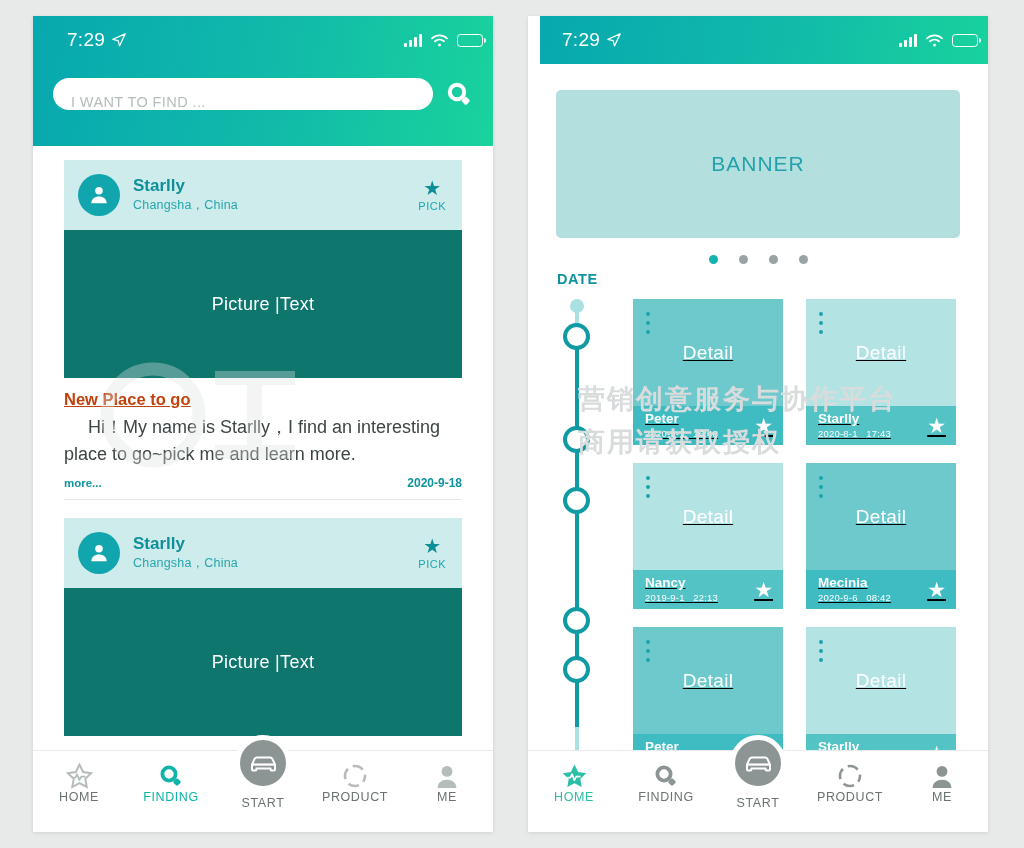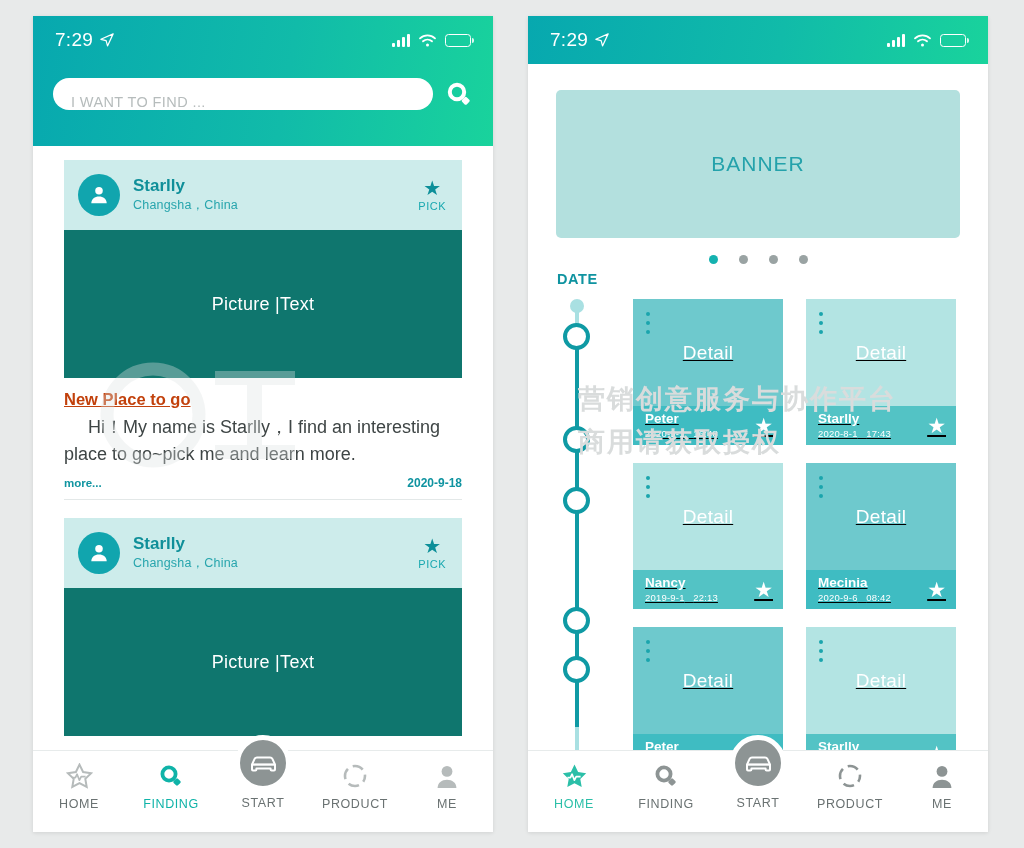--- a/index.html
+++ b/index.html
@@ -33,21 +33,21 @@
     background: #ffffff; overflow: hidden;
     box-shadow: 0 1px 4px rgba(0,0,0,.10);
   }
   .phone.left  { left: 33px; }
   .phone.right { left: 528px; }
 
   
   .statusbar {
     position: relative; height: 48px; width: 100%;
     display: flex; align-items: center; justify-content: space-between;
-    padding: 0 22px; color: #fff;
+    padding: 0 22px; color: #fff; margin-left: 12px;
   }
   .sb-left { display: flex; align-items: center; gap: 7px; font-size: 19px; font-weight: 500; letter-spacing: .3px; }
   .sb-right { display: flex; align-items: center; gap: 9px; }
   .loc-arrow { width: 14px; height: 14px; }
   .sig { display: flex; align-items: flex-end; gap: 2px; height: 13px; }
   .sig i { width: 3px; background: #fff; border-radius: 1px; display: block; }
   .sig i:nth-child(1) { height: 4px; }
   .sig i:nth-child(2) { height: 7px; }
   .sig i:nth-child(3) { height: 10px; }
   .sig i:nth-child(4) { height: 13px; }
@@ -168,21 +168,21 @@
   .dcard.light .foot { background: #53c3c5; }
   .dcard.light .body { color: #ffffff; }
 
   
   .navbar {
     position: absolute; left: 0; bottom: 0; width: 100%; height: 82px;
     background: #fff; border-top: 1px solid #e7ebeb;
     display: flex; align-items: flex-start; padding-top: 11px; z-index: 20;
   }
   .navitem {
-    flex: 1; display: flex; flex-direction: column; align-items: center; gap: 7px;
+    flex: 1; display: flex; flex-direction: column; align-items: center; 
     cursor: pointer;
   }
   .navitem .ico { height: 28px; display: flex; align-items: center; justify-content: center; }
   .navitem .lbl { font-size: 12.5px; color: #6a7272; letter-spacing: .6px; }
   .navitem.start { position: relative; }
   .start-bubble {
     position: absolute; left: 50%; transform: translateX(-50%); top: -27px;
     width: 56px; height: 56px; border-radius: 50%; background: #8d9494;
     border: 5px solid #fff; display: flex; align-items: center; justify-content: center;
   }

